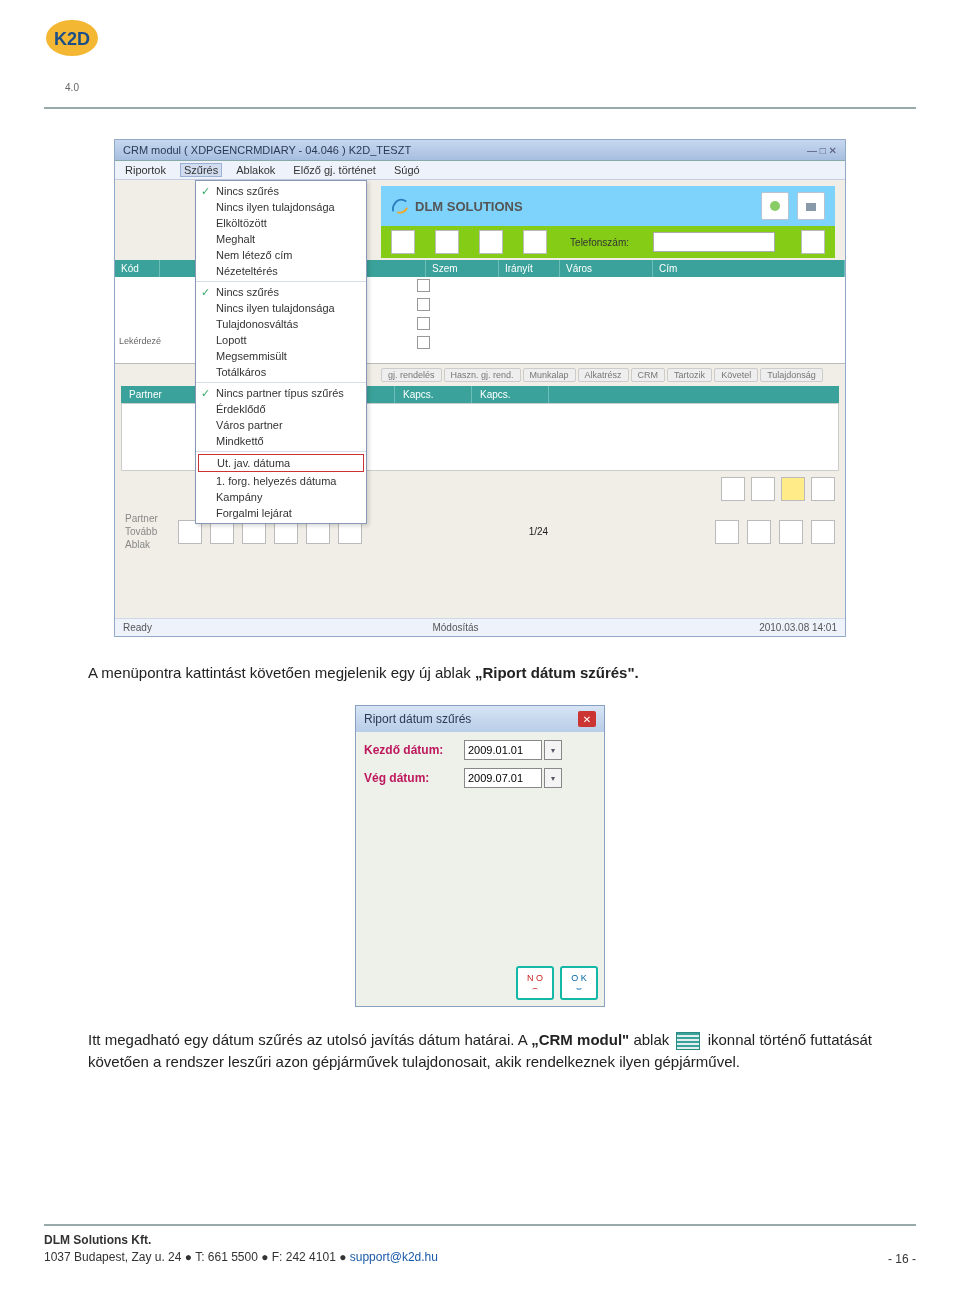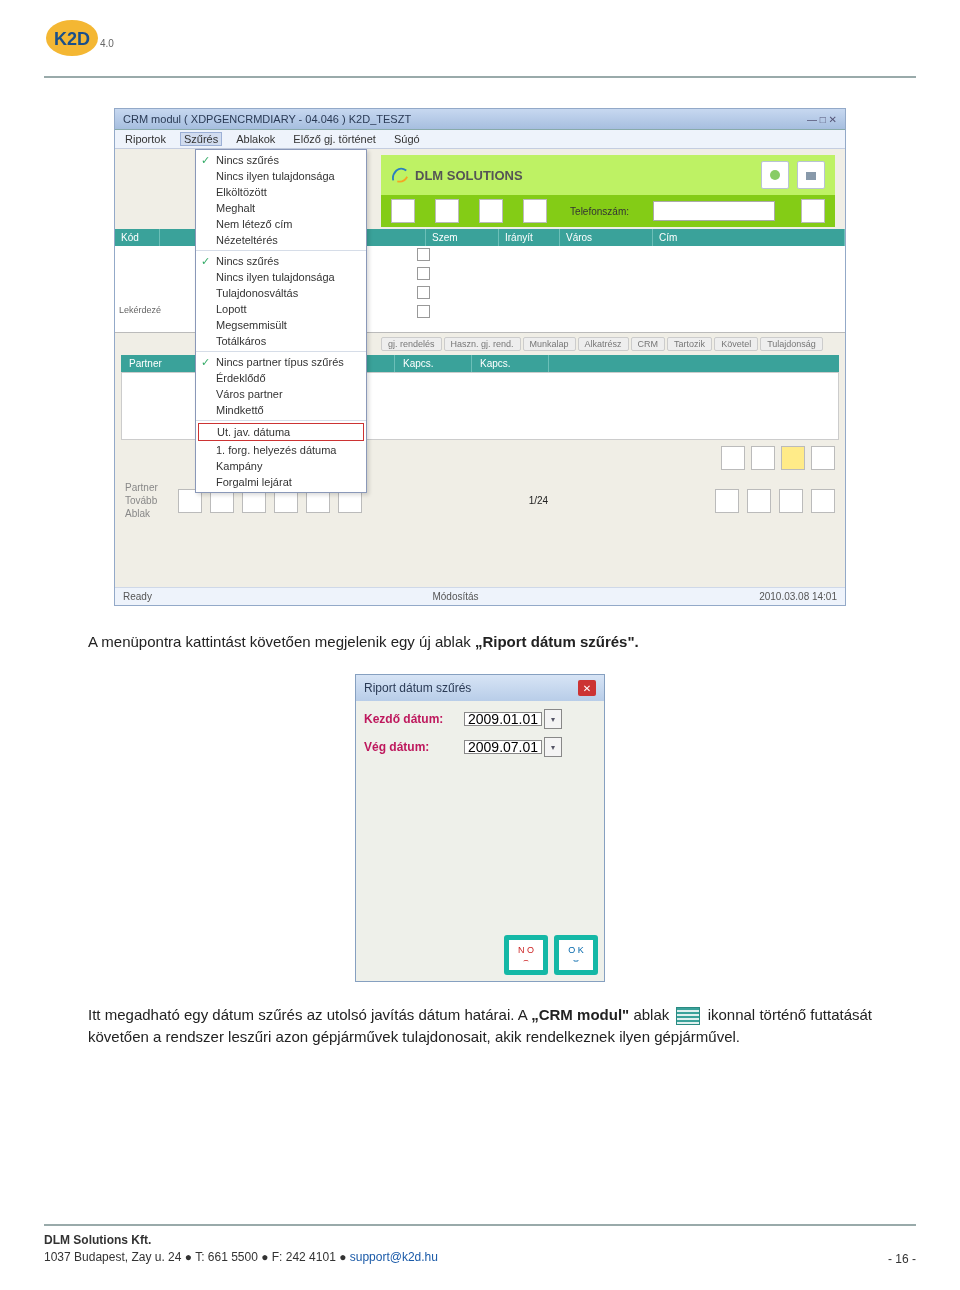--- a/index.html
+++ b/index.html
@@ -4,38 +4,38 @@
 <style>
 html,body{margin:0;padding:0;font-family:Arial,Helvetica,sans-serif;background:#fff;color:#222}
 .page{width:960px;min-height:1290px;margin:0 auto;position:relative;padding:18px 44px 0 44px;box-sizing:border-box}
 .hdr{display:flex;justify-content:space-between;align-items:center;padding-bottom:8px}
 .logo-dlm{display:flex;align-items:center;gap:10px}
 .logo-mark{width:42px;height:42px;position:relative}
 .logo-mark svg{width:100%;height:100%}
 .logo-text{font-weight:bold;letter-spacing:-1px;font-family:Arial,Helvetica,sans-serif}
 .logo-text .big{font-size:30px;display:block;line-height:0.85;color:#222}
 .logo-text .small{font-size:10px;letter-spacing:3px;color:#444}
-.logo-k2d{display:flex;flex-direction:row;}
+.logo-k2d{display:flex;flex-direction:column;align-items:center}
 .logo-k2d .bubble{width:56px;height:44px}
 .logo-k2d .ver{font-size:10px;color:#666;margin-top:20px}
 .hr{height:2px;background:#9aa;border:0;margin:6px 0 30px 0}
 .screenshot1{width:730px;margin:0 auto 26px auto;border:1px solid #93a9c8;background:#e8edf4;font-size:11px}
 .title-bar{background:linear-gradient(#c7d8f0,#a6bedf);padding:4px 8px;display:flex;align-items:center;justify-content:space-between;color:#2a3a55;font-size:11px;border-bottom:1px solid #8aa}
 .title-bar .controls{font-size:10px;color:#557}
 .menu-bar{background:#eef3fb;padding:2px 6px;display:flex;gap:10px;font-size:11px;color:#333;border-bottom:1px solid #c4cde0}
 .menu-bar .mi{padding:1px 4px}
 .menu-bar .mi.active{background:#d1dcef;border:1px solid #9cb0d6;padding:0 3px}
 .s1-body{position:relative;min-height:438px;background:#f0eee6}
 .dropdown{position:absolute;top:0;left:80px;width:170px;background:#fff;border:1px solid #8a98b8;box-shadow:2px 2px 4px rgba(0,0,0,.15);font-size:11px;color:#333;padding:2px 0;z-index:5}
 .dropdown .ditem{padding:2px 6px 2px 20px;position:relative}
 .dropdown .ditem.chk::before{content:"✓";position:absolute;left:5px;color:#3a6}
 .dropdown .sep{height:1px;background:#d6dde8;margin:2px 0}
 .dropdown .ditem.boxed{border:1px solid #c33;margin:1px 2px;padding-left:18px}
 .bg-toolbar{margin-left:256px;padding:6px 10px 2px 10px}
-.dlm-bar{display:flex;align-items:center;justify-content:space-between;padding:6px 10px;background:#bef264}
+.dlm-bar{display:flex;align-items:center;justify-content:space-between;padding:6px 10px;background:#7dd3fc}
 .dlm-inline{display:flex;align-items:center;gap:6px;font-size:13px;color:#555}
 .dlm-inline .mk{width:18px;height:18px}
 .dlm-inline .tx{font-weight:bold;letter-spacing:0;}
 .ico-btn{width:26px;height:26px;border:1px solid #b8c3d4;background:#fff;border-radius:2px;display:inline-flex;align-items:center;justify-content:center}
 .toolbar-row{display:flex;align-items:center;gap:20px;padding:4px 10px;background:#84cc16}
 .toolbar-row .lbl{font-size:10px;color:#333;margin-left:auto;margin-right:4px}
 .toolbar-row .inp{width:120px;height:18px;border:1px solid #aaa;background:#fff}
 .grid-head{display:flex;background:#3aa29a;color:#fff;font-size:10px}
 .grid-head div{padding:3px 6px;border-right:1px solid #6cbfb8}
 .gh-kod{width:32px}.gh-space{flex:0 0 140px}.gh-rov{width:100px}.gh-sz{width:60px}.gh-ir{width:48px}.gh-var{width:80px}.gh-cim{flex:1}
@@ -55,25 +55,25 @@
 .status-bar{display:flex;justify-content:space-between;background:#eef3fb;font-size:10px;color:#555;padding:3px 8px;border-top:1px solid #cfd8e8}
 .body-text{font-size:15px;color:#222;margin:6px 44px 22px 44px;line-height:1.35}
 .body-text b{font-weight:bold}
 .dlg{width:248px;margin:0 auto 22px auto;border:1px solid #86a0c0;background:#eef0ea;font-size:11px}
 .dlg .tbar{background:linear-gradient(#d7e4f5,#b8cde8);padding:5px 8px;display:flex;justify-content:space-between;align-items:center;color:#2a3a55;font-size:12px}
 .dlg .tbar .x{width:18px;height:16px;background:#c33;color:#fff;display:flex;align-items:center;justify-content:center;font-size:10px;border-radius:2px}
 .dlg .form{padding:8px 8px 4px 8px}
 .dlg .frow{display:flex;align-items:center;margin-bottom:8px}
 .dlg .flab{width:100px;font-size:12px;font-weight:bold;color:#be185d}
 .dlg .fval{display:flex;align-items:center;gap:2px}
-.dlg .fval .tf{width:78px;height:14px;border:1px solid #888;background:#fff;font-size:14px;padding:1px 3px;box-sizing:border-box}
+.dlg .fval .tf{width:78px;height:20px;border:1px solid #888;background:#fff;font-size:11px;padding:1px 3px;box-sizing:border-box}
 .dlg .fval .dd{width:16px;height:18px;border:1px solid #888;background:#f4f4f4;display:flex;align-items:center;justify-content:center;font-size:8px;color:#556}
 .dlg .spacer{height:160px}
 .dlg .btns{display:flex;justify-content:flex-end;gap:6px;padding:6px}
-.dlg .nb{width:34px;height:30px;border:5px solid #14b8a6;background:#fff;display:flex;flex-direction:column;align-items:center;justify-content:center;font-size:9px;border-radius:3px}
+.dlg .nb{width:34px;height:30px;border:2px solid #14b8a6;background:#fff;display:flex;flex-direction:column;align-items:center;justify-content:center;font-size:9px;border-radius:3px}
 .dlg .nb.no{color:#c22}.dlg .nb.ok{color:#06a}
 .para2{font-size:15px;color:#222;margin:0 44px 20px 44px;line-height:1.45;text-align:justify}
 .inline-icon{display:inline-block;width:22px;height:16px;vertical-align:middle;background:repeating-linear-gradient(#3aa29a,#3aa29a 2px,#e0f0ee 2px,#e0f0ee 4px);border:1px solid #2a8a82;margin:0 3px}
 .page-footer{position:absolute;bottom:24px;left:44px;right:44px;border-top:2px solid #9aa;padding-top:6px;font-size:12px;color:#333;display:flex;justify-content:space-between;align-items:flex-end}
 .page-footer .addr{line-height:1.4}
 .page-footer .pg{color:#333}
 .blue-link{color:#1a5aa8}
 .sml-ico{width:22px;height:22px;border:1px solid #bbb;background:#fff;display:inline-block}
 .lekerd{position:absolute;left:4px;top:156px;font-size:9px;color:#666;transform:none}
 </style>

